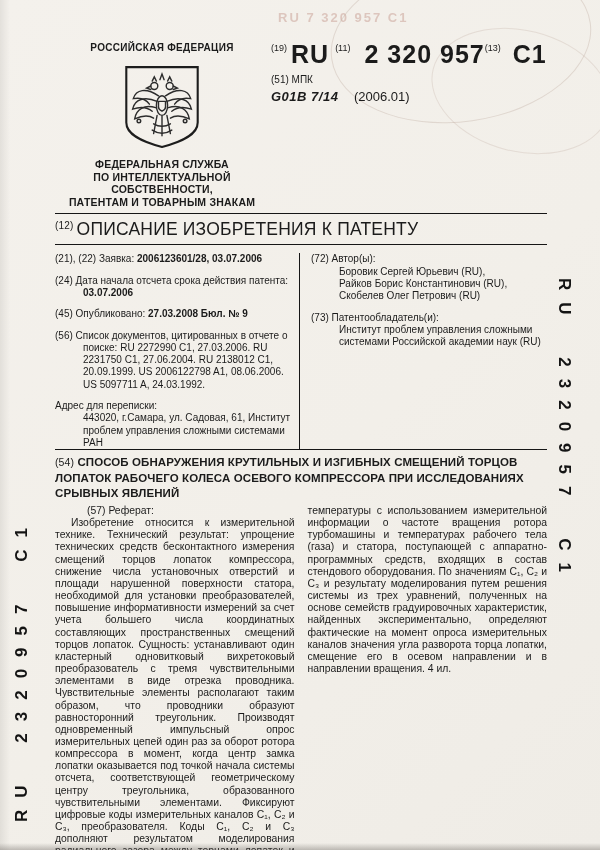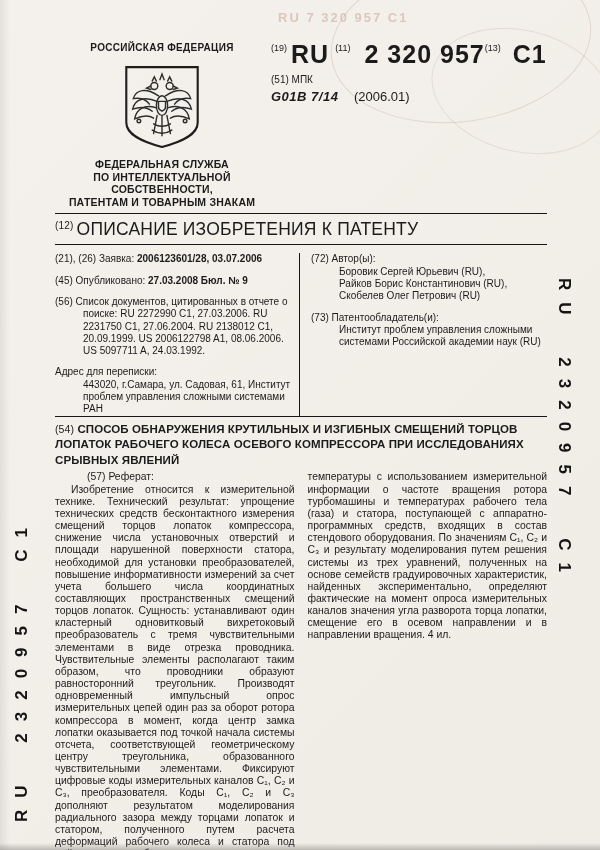--- a/index.html
+++ b/index.html
@@ -140,23 +140,28 @@
 
     <hr class="rule rule-a">
     <div class="doc-kind">
       <span class="sm">(12)</span><span>ОПИСАНИЕ ИЗОБРЕТЕНИЯ К ПАТЕНТУ</span>
     </div>
     <hr class="rule">
 
     <div class="biblio">
       <div class="bib-left">
         <p class="bib-item">
-          <span>(21), (26)</span>
+          <span>(21), (22)</span>
           <span>Заявка:</span>
           <span class="val">2006123601/28, 03.07.2006</span>
+        </p>
+        <p class="bib-item">
+          <span>(24)</span>
+          <span>Дата начала отсчета срока действия патента:</span>
+          <span class="blk val">03.07.2006</span>
         </p>
         <p class="bib-item">
           <span>(45)</span>
           <span>Опубликовано:</span>
           <span class="val">27.03.2008 Бюл. № 9</span>
         </p>
         <p class="bib-item">
           <span>(56)</span>
           <span>Список документов, цитированных в отчете о поиске: RU 2272990 C1, 27.03.2006. RU 2231750 C1, 27.06.2004. RU 2138012 C1, 20.09.1999. US 2006122798 A1, 08.06.2006. US 5097711 A, 24.03.1992.</span>
         </p>

